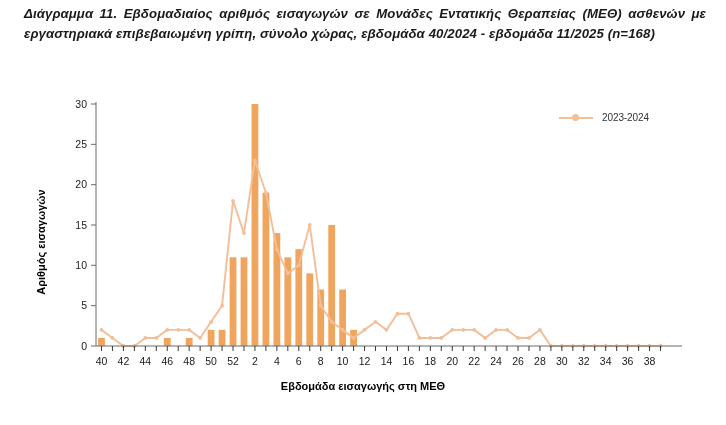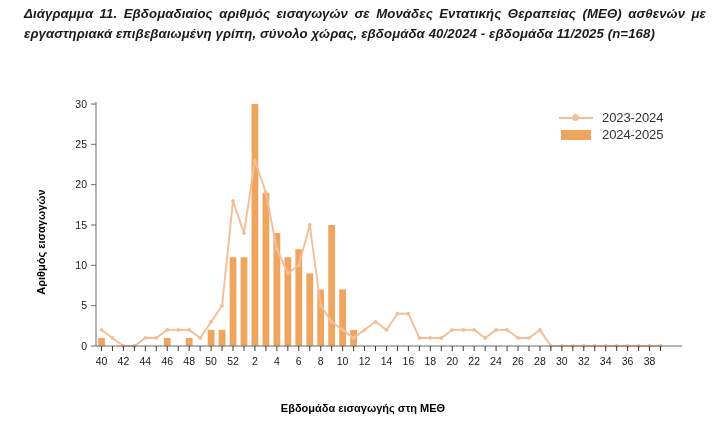--- a/index.html
+++ b/index.html
@@ -54,21 +54,21 @@
     font-size: 11px;
     font-weight: bold;
     transform: rotate(-90deg);
     transform-origin: center center;
     white-space: nowrap;
     color: #000;
   }
   #xlabel {
     position: absolute;
     left: 0;
-    top: 402px;
+    top: 380px;
     width: 726px;
     text-align: center;
     font-size: 11px;
     font-weight: bold;
     color: #000;
   }
   
   #legend {
     position: absolute;
     left: 556px;
@@ -105,21 +105,21 @@
     border-radius: 50%;
   }
   #legend .sw-bar {
     width: 30px;
     height: 10px;
     background: #f0a55f;
   }
   #legend .lbl {
     margin-left: 6px;
     white-space: nowrap;
-    font-size: 13px;
+    font-size: 10px;
     letter-spacing: -0.1px;
   }
   .tick-text {
     font-family: "Liberation Sans", sans-serif;
     font-size: 10.5px;
     fill: #1a1a1a;
   }
 </style>
 </head>
 <body>
@@ -300,21 +300,15 @@
 
   <div id="xlabel">Εβδομάδα εισαγωγής στη ΜΕΘ</div>
 
   <div id="legend">
     <div class="row">
       <span class="swatch-wrap">
           <span class="sw-line"></span>
         </span>
       <span class="lbl">2023-2024</span>
     </div>
-    <div class="row">
-      <span class="swatch-wrap">
-          <span class="sw-bar"></span>
-        </span>
-      <span class="lbl">2024-2025</span>
-    </div>
   </div>
 
 </div>
 
 </body></html>

